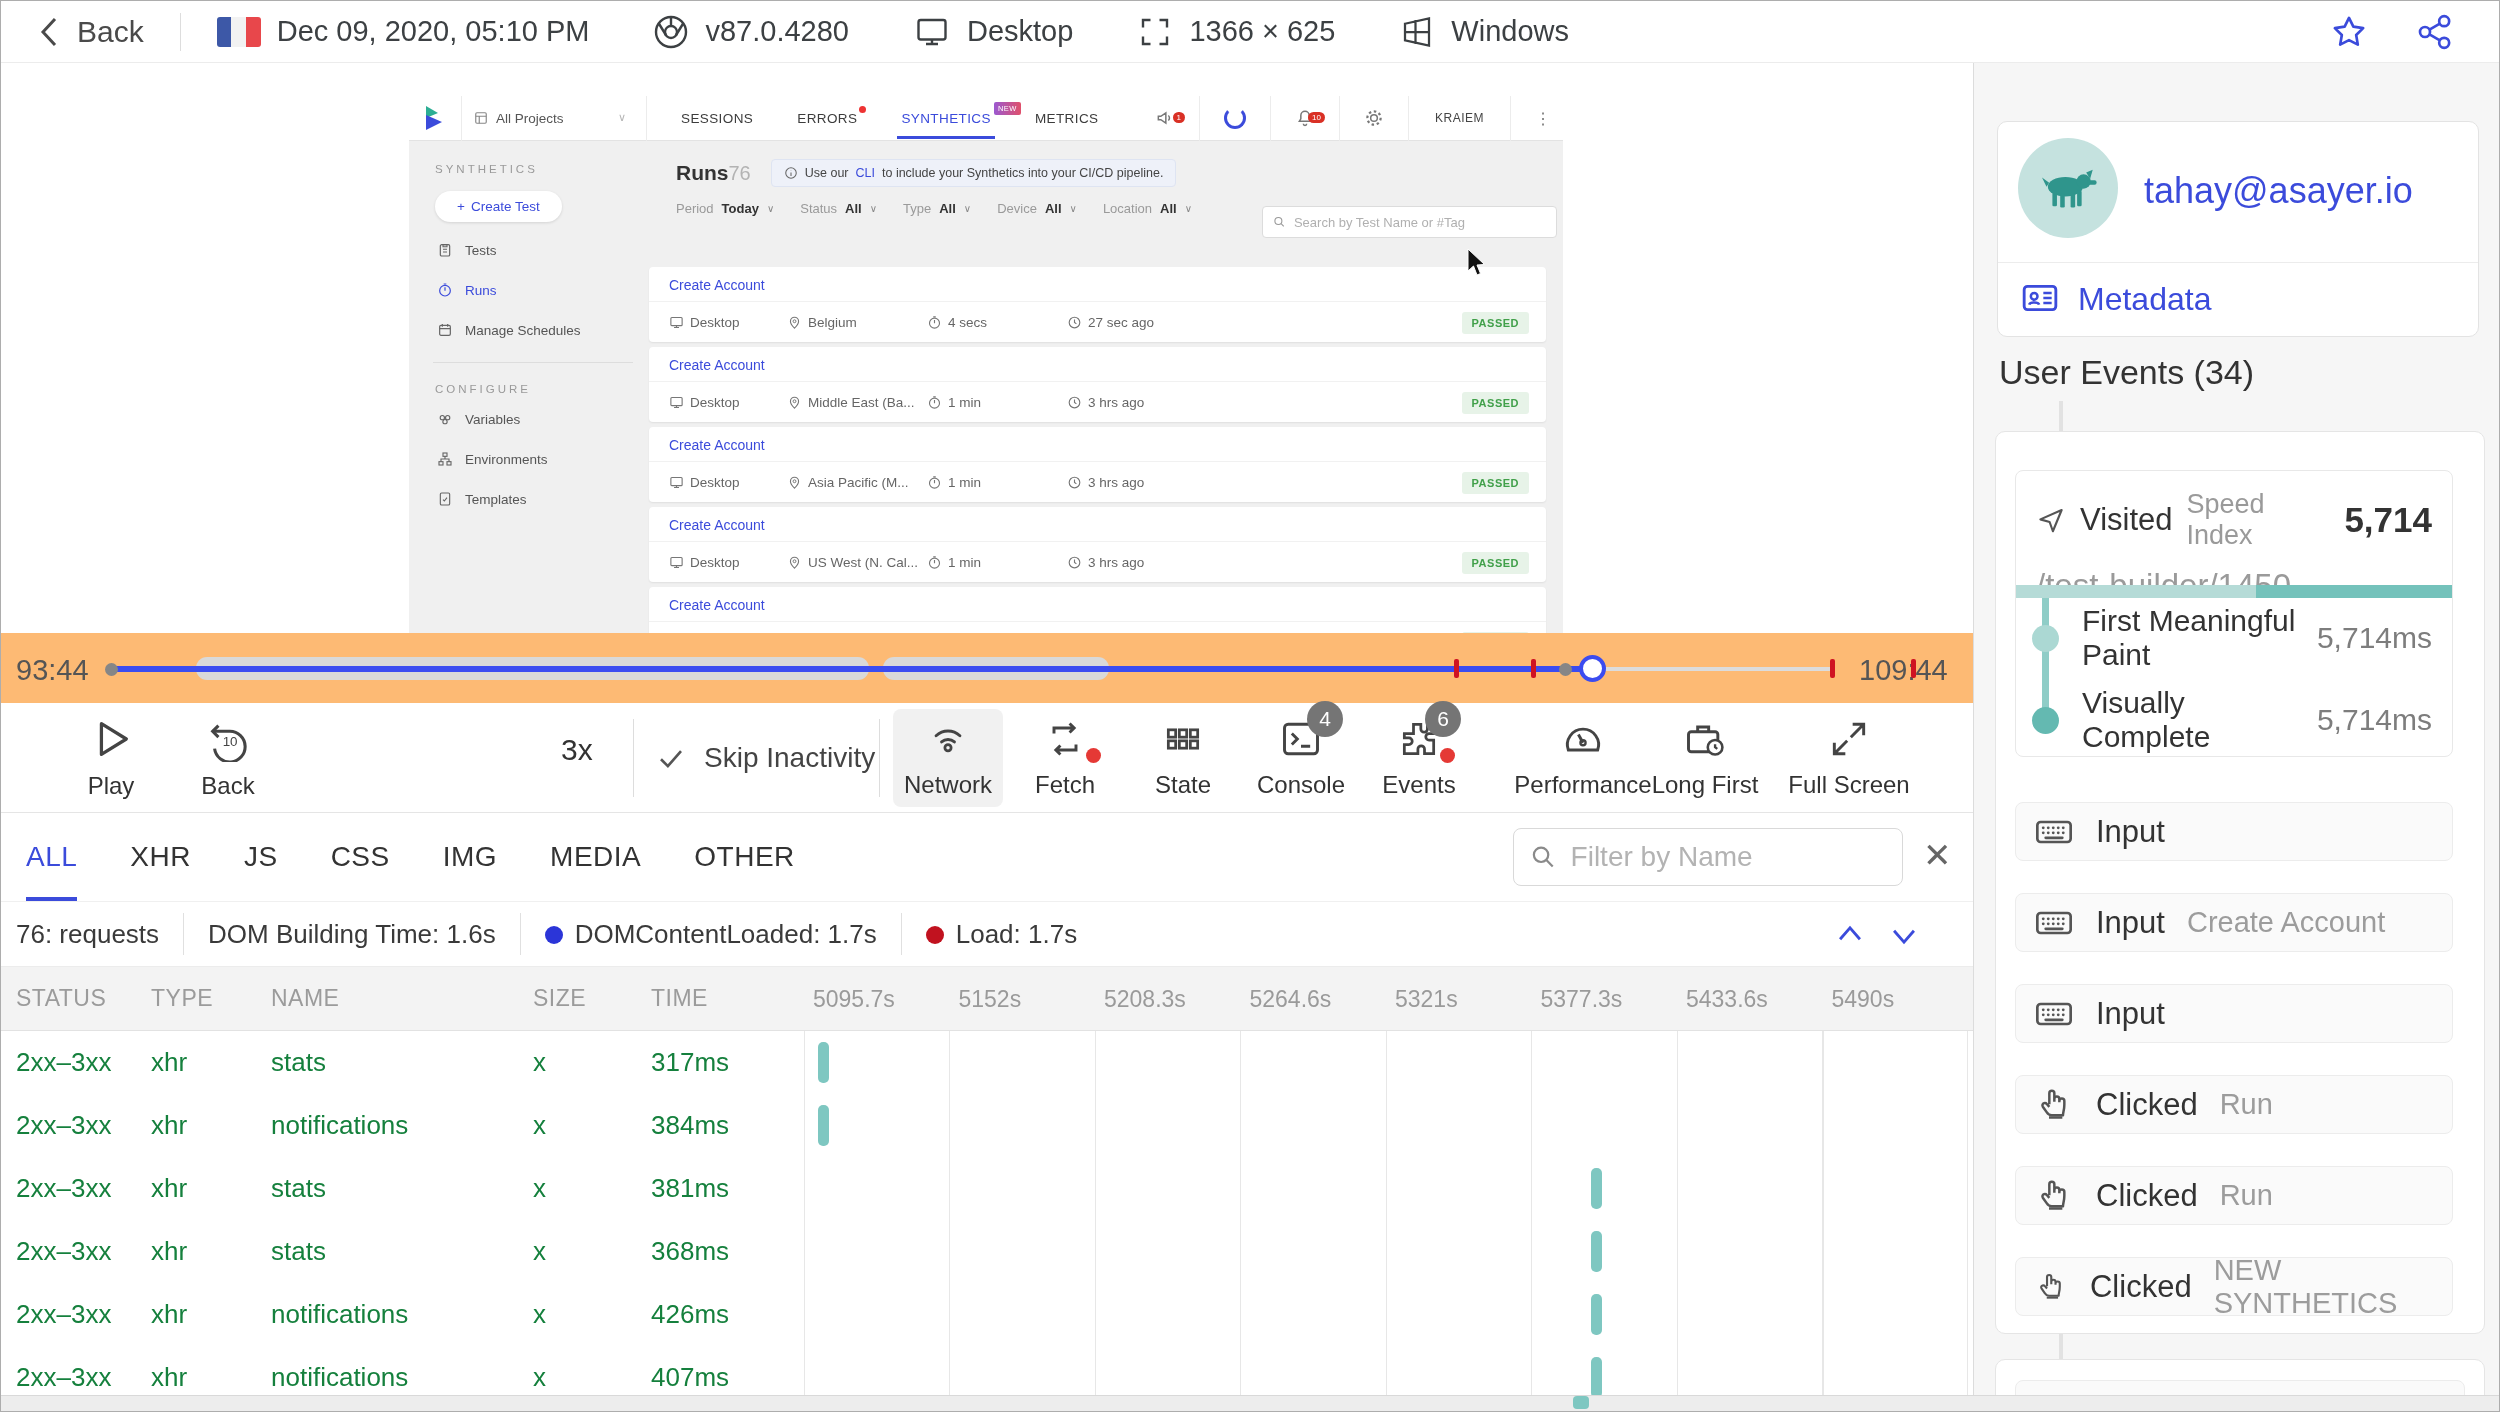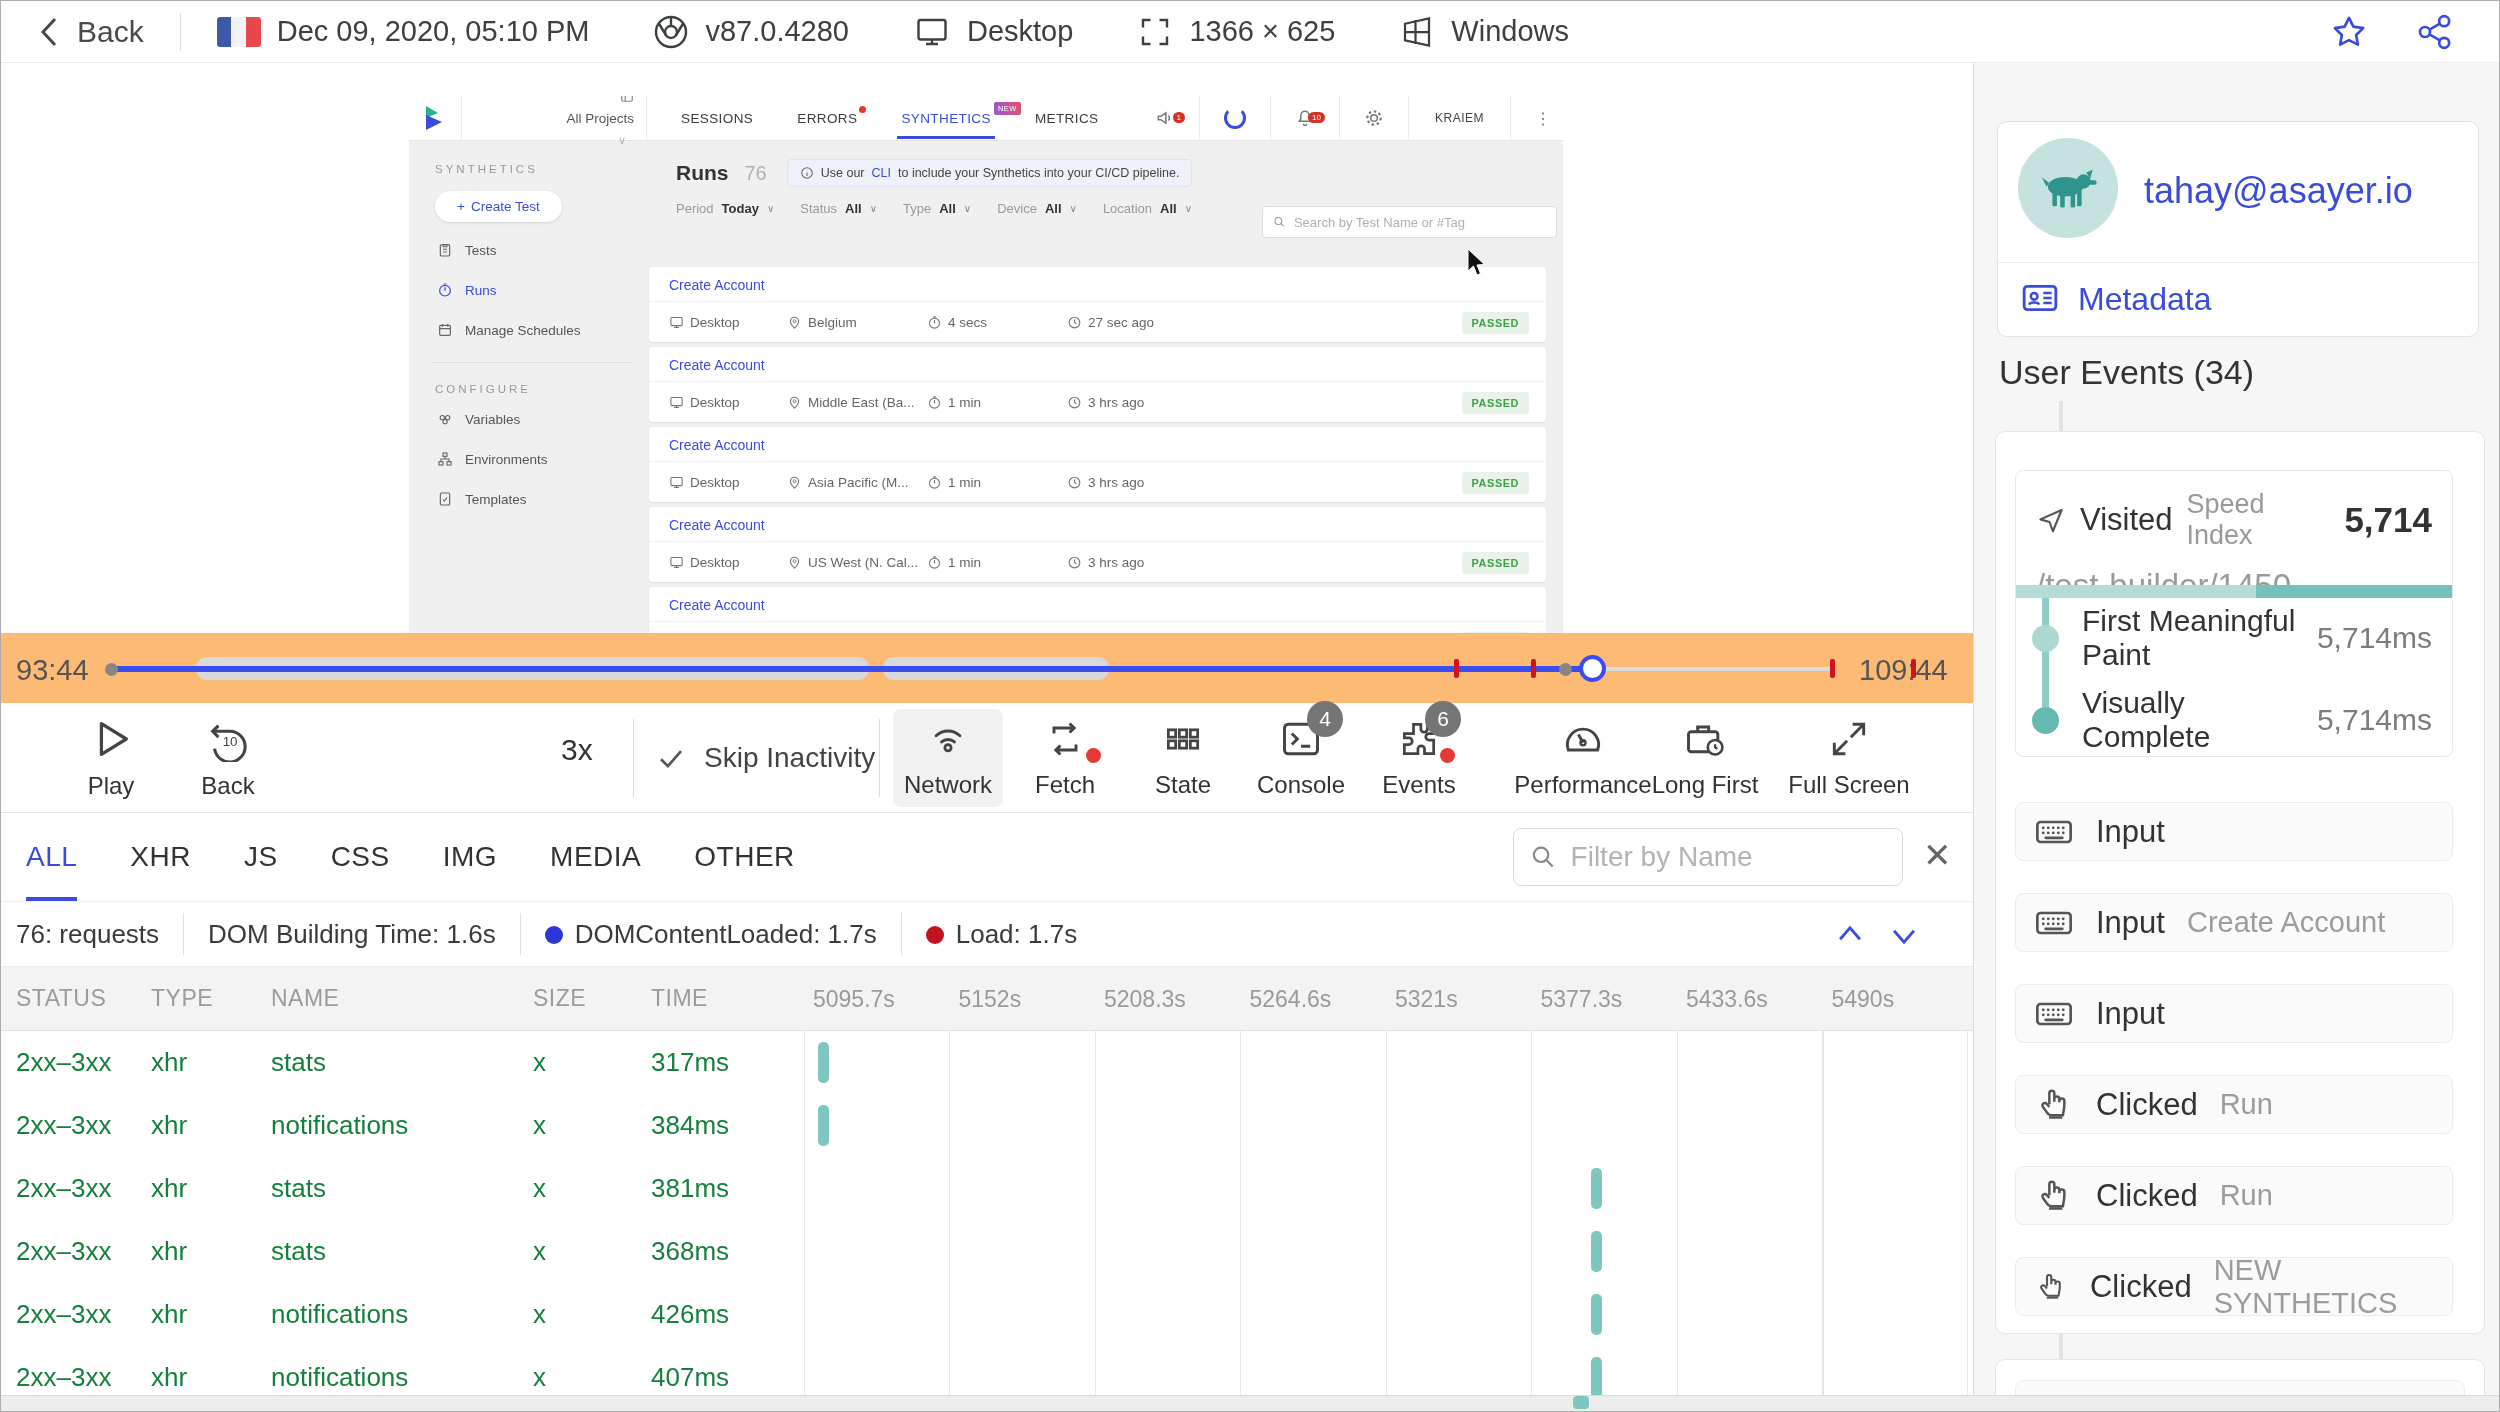--- a/index.html
+++ b/index.html
@@ -18,21 +18,21 @@
   .tb-flag i { flex:1; } .tb-flag i:nth-child(1){background:#3d58a7;} .tb-flag i:nth-child(2){background:#f2f2f2;} .tb-flag i:nth-child(3){background:#e8474b;}
   .tb-gap { margin-left:64px; }
   .tb-right { margin-left:auto; display:flex; align-items:center; gap:46px; margin-right:46px; }
 
   
   .stage { position:absolute; left:0; top:62px; width:1972px; height:570px; background:#fff; overflow:hidden; }
   .app { position:absolute; left:408px; top:33px; width:1154px; height:537px; background:#f0f0f0; overflow:hidden; font-family:"Liberation Sans",sans-serif; }
   .app-nav { position:absolute; left:0; top:0; width:100%; height:45px; background:#fff; border-bottom:1px solid #e3e3e3; display:flex; align-items:center; }
   .app-logo { margin-left:14px; }
   .anav-div { width:1px; height:45px; background:#ececec; margin:0 12px; }
-  .aproj { display:flex; align-items:flex-end; gap:8px; color:#555; font-size:13.5px; width:160px;flex-direction:column; }
+  .aproj { display:flex; align-items:flex-start; gap:8px; color:#555; font-size:13.5px; width:160px; }
   .aproj .chev { color:#b5b5b5; font-size:11px; margin-left:auto; margin-right:8px;}
   .atab { font-size:13.5px; letter-spacing:.4px; color:#3c3c3c; margin:0 22px; position:relative; height:45px; display:flex; align-items:center; }
   .atab.active { color:#3b4bdb; }
   .atab.active::after { content:""; position:absolute; left:-4px; right:-4px; bottom:2px; height:3px; background:#3b4bdb; }
   .atab .reddot { position:absolute; top:10px; right:-9px; width:7px; height:7px; border-radius:50%; background:#e33; }
   .newbadge { position:absolute; top:6px; right:-30px; font-size:7.5px; color:#fff; padding:2px 4px; border-radius:2px;
               background:linear-gradient(90deg,#9b59d0,#e0506b); letter-spacing:.5px;}
   .anav-right { margin-left:auto; display:flex; align-items:center; height:45px; }
   .anav-ic { position:relative; padding:0 12px; display:flex; align-items:center; }
   .anav-badge { position:absolute; top:4px; right:2px; background:#d93025; color:#fff; font-size:8px; border-radius:8px; padding:1px 4px; }
@@ -43,21 +43,21 @@
   .aside-sec { font-size:11.5px; color:#9a9a9a; letter-spacing:3px; margin-bottom:16px; }
   .acreate { display:inline-flex; align-items:center; gap:6px; background:#fff; color:#3b4bdb; font-size:13.5px;
              padding:8px 22px; border-radius:18px; box-shadow:0 1px 3px rgba(0,0,0,.12); margin-bottom:20px; cursor:pointer;}
   .aside-item { display:flex; align-items:center; gap:12px; font-size:13.5px; color:#555; margin:0 0 24px 2px; cursor:pointer; }
   .aside-item.active { color:#3b4bdb; }
   .aside-hr { width:200px; height:1px; background:#ddd; margin:4px 0 20px -2px; }
 
   .app-main { position:absolute; left:247px; top:45px; right:0; bottom:0; }
   .am-head { display:flex; align-items:center; margin:18px 0 0 20px; }
   .am-title { font-size:21px; color:#333; font-weight:bold; }
-  .am-count { font-size:20px; color:#b3b3b3; margin-left:16px; }
+  .am-count { font-size:20px; color:#b3b3b3; margin-left:0; }
   .cli-pill { margin-left:20px; display:flex; align-items:center; gap:7px; background:#eef1f9; border:1px solid #dee4f2;
               border-radius:4px; padding:6px 12px; font-size:12.5px; color:#444; }
   .cli-pill .lnk { color:#3b4bdb; }
   .am-filters { display:flex; align-items:center; margin:14px 0 0 20px; font-size:13px; }
   .afilter { margin-right:26px; display:flex; gap:8px; align-items:center; cursor:pointer; }
   .afilter .lab { color:#9a9a9a; } .afilter .val { color:#333; font-weight:bold; } .afilter .chev { color:#888; font-size:10px; }
   .asearch { position:absolute; right:6px; top:65px; width:295px; height:32px; background:#fff; border:1px solid #dcdcdc;
              border-radius:4px; display:flex; align-items:center; padding:0 10px; gap:8px; }
   .asearch input { border:none; outline:none; font-size:13px; color:#555; width:100%; background:transparent; }
   .asearch input::placeholder { color:#b0b0b0; }

